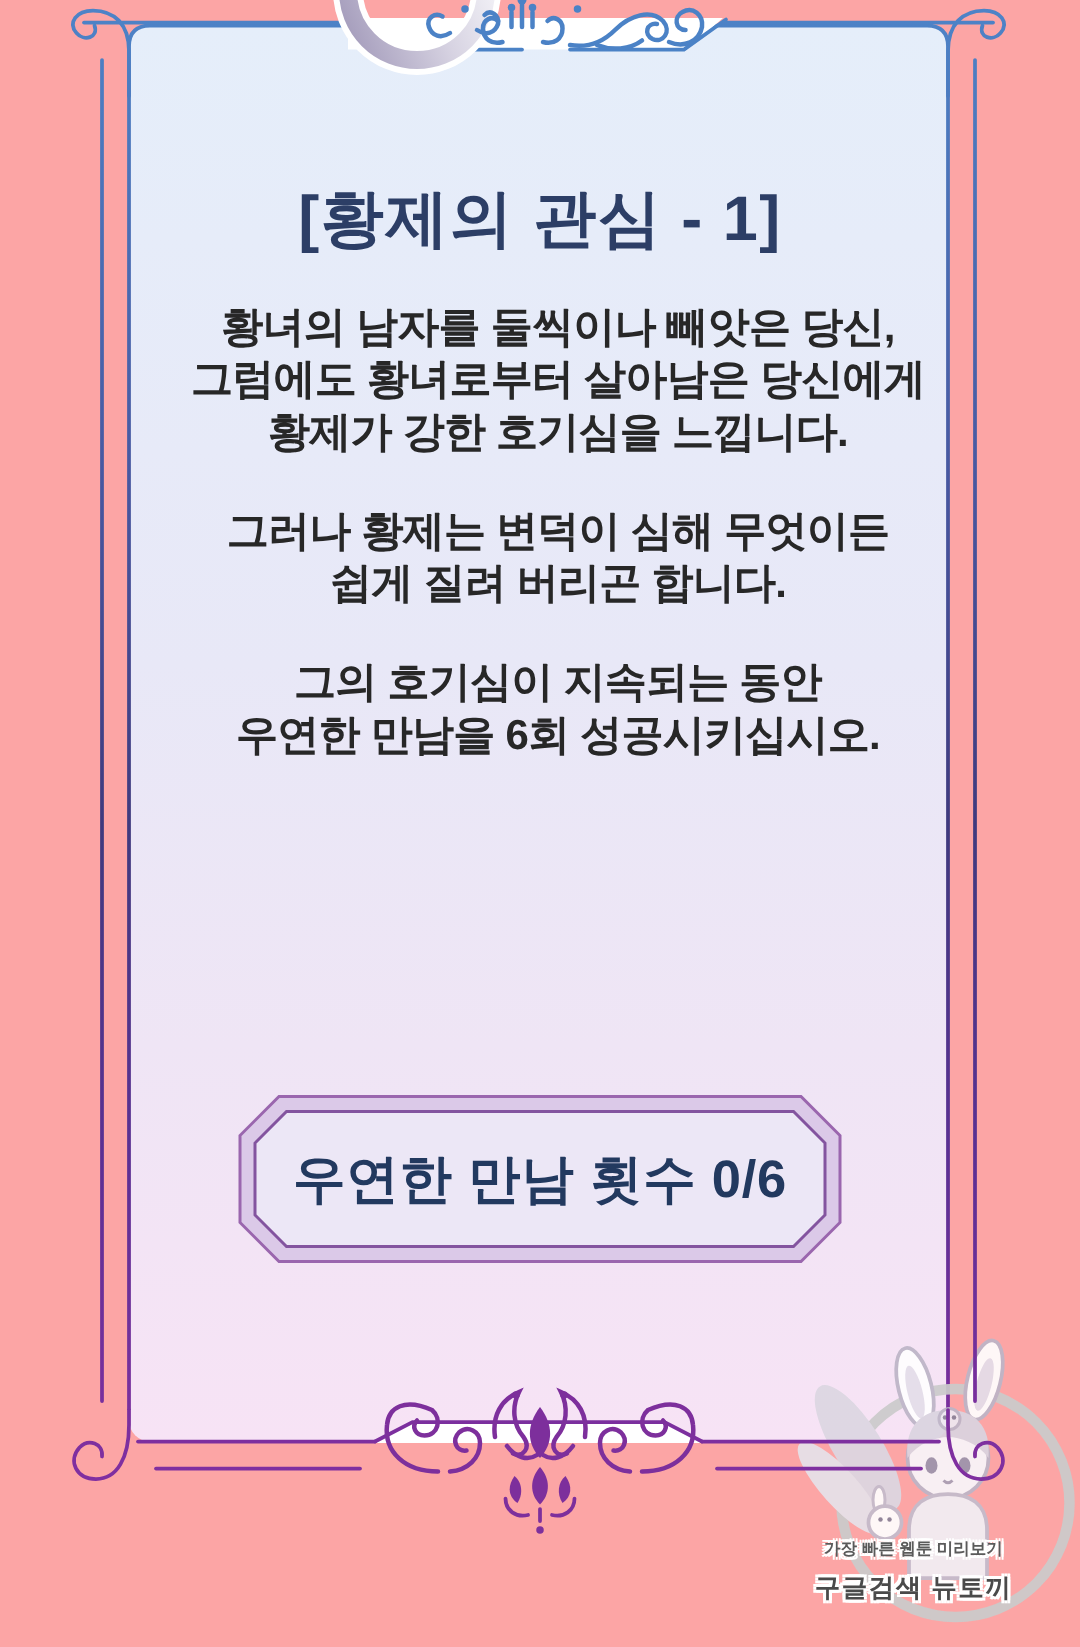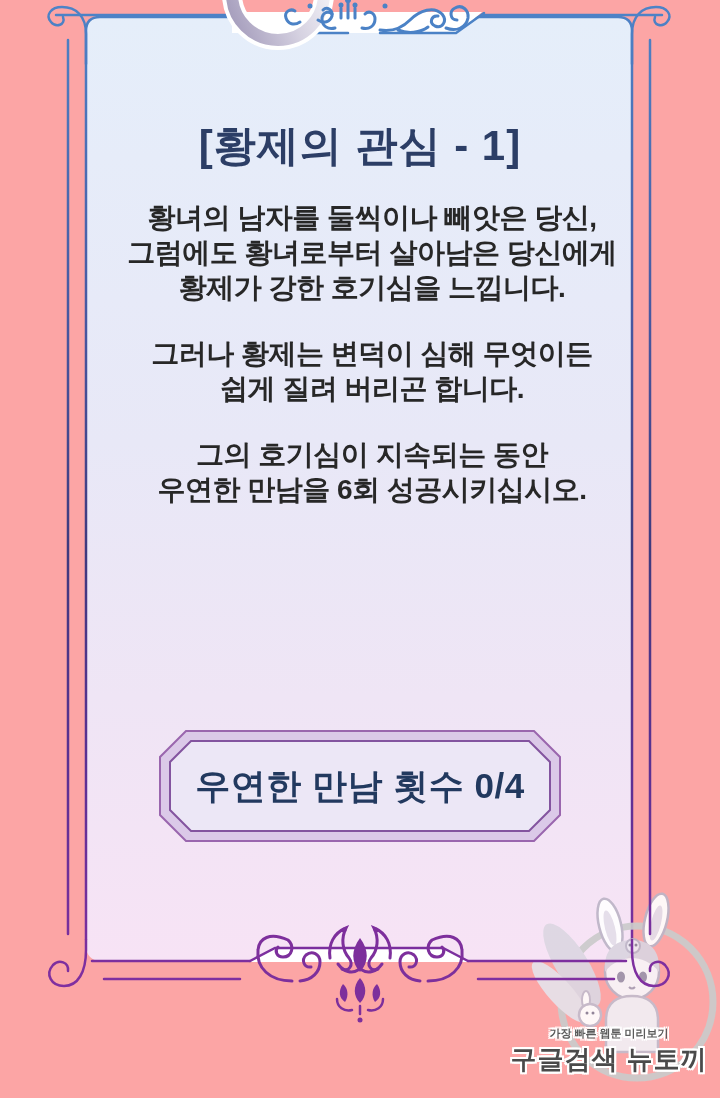--- a/index.html
+++ b/index.html
@@ -24,21 +24,21 @@
     display:flex;align-items:center;justify-content:center;
     font-size:35px;font-weight:800;color:#22395f;letter-spacing:0.5px;
   }
   .watermark-text{
     position:absolute;top:1022px;right:6px;width:210px;text-align:center;
     text-shadow:
       -2px -2px 0 #fff, 2px -2px 0 #fff, -2px 2px 0 #fff, 2px 2px 0 #fff,
       0 -2px 0 #fff, 0 2px 0 #fff, -2px 0 0 #fff, 2px 0 0 #fff;
   }
   .watermark-text .wm1{font-size:11px;font-weight:800;color:#5a5a5a;line-height:22px;}
-  .watermark-text .wm2{font-size:26px;font-weight:800;color:#4a4a4a;line-height:30px;letter-spacing:1px;}
+  .watermark-text .wm2{font-size:17px;font-weight:800;color:#4a4a4a;line-height:30px;letter-spacing:1px;}
 </style>
 </head>
 <body>
 
 <div class="stage">
 
   <svg class="frame-svg" viewBox="0 0 720 1098">
     <defs>
       <linearGradient id="gPanel" x1="0" y1="0" x2="0" y2="1">
         <stop offset="0" stop-color="#e5eefa"></stop>
@@ -168,21 +168,21 @@
     <div class="body-text">
       <p>황녀의 남자를 둘씩이나 빼앗은 당신,
 그럼에도 황녀로부터 살아남은 당신에게
 황제가 강한 호기심을 느낍니다.</p>
       <p>그러나 황제는 변덕이 심해 무엇이든
 쉽게 질려 버리곤 합니다.</p>
       <p>그의 호기심이 지속되는 동안
 우연한 만남을 6회 성공시키십시오.</p>
     </div>
 
-    <div class="quest-box-label">우연한 만남 횟수 0/4</div>
+    <div class="quest-box-label">우연한 만남 횟수 0/6</div>
 
     <div class="watermark-text">
       <div class="wm1">가장 빠른 웹툰 미리보기</div>
       <div class="wm2">구글검색 뉴토끼</div>
     </div>
   </div>
 
 </div>
 
 </body></html>

